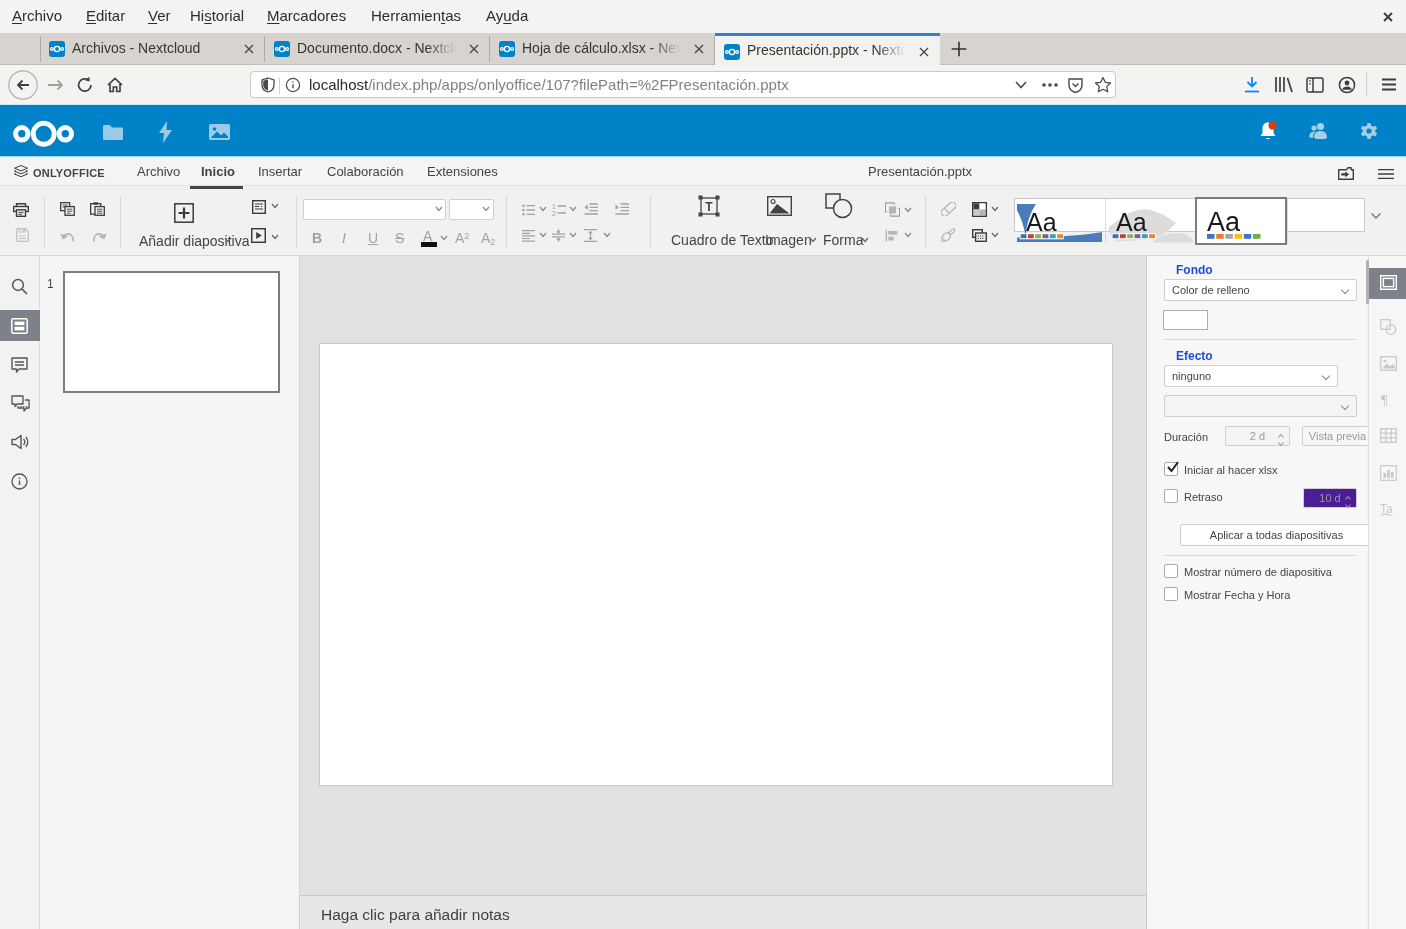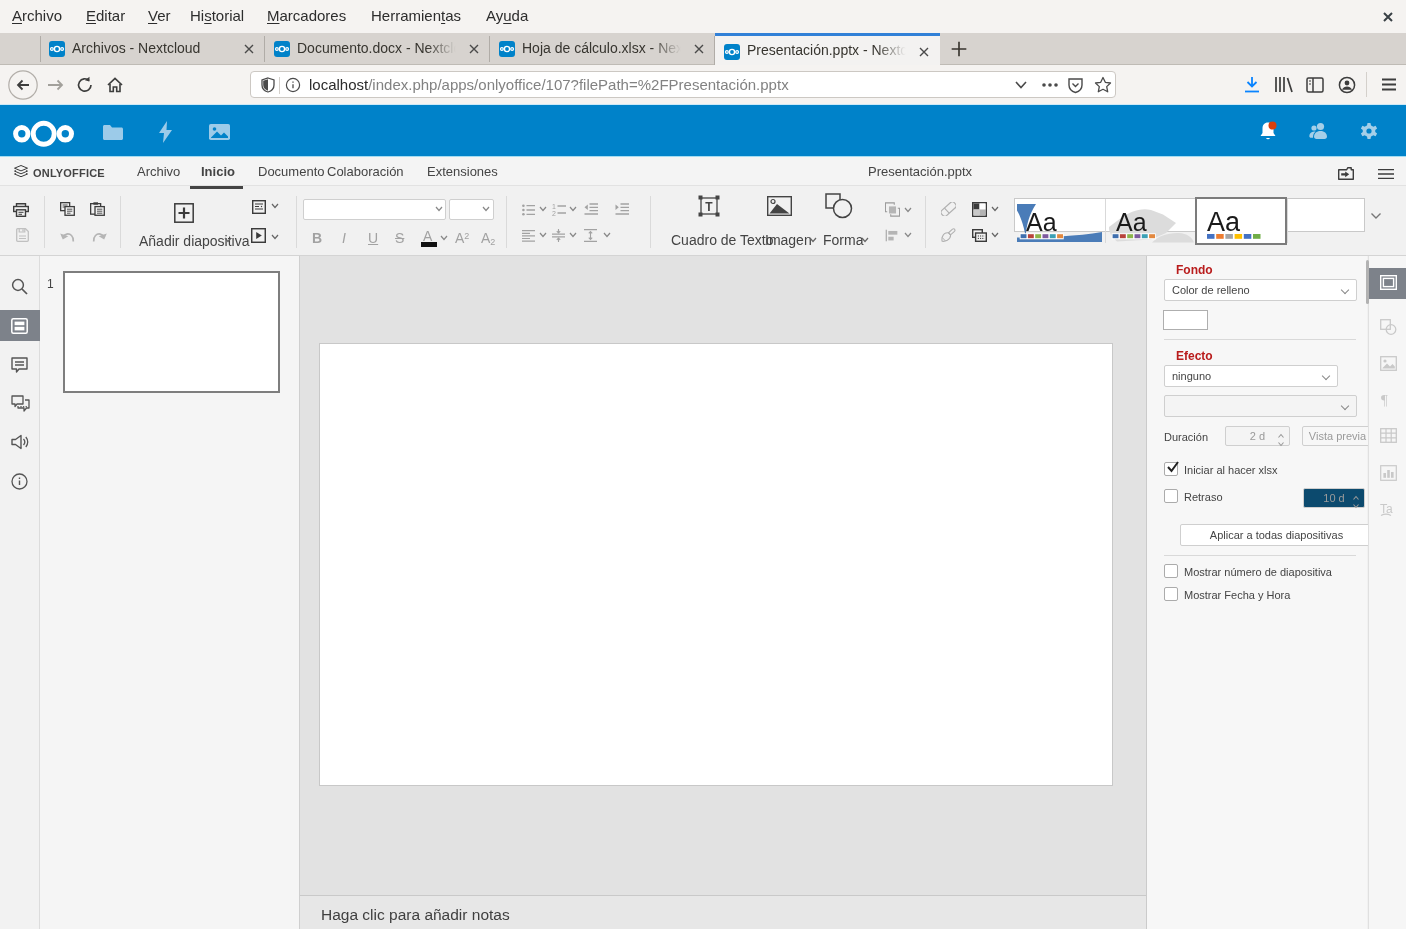--- a/index.html
+++ b/index.html
@@ -52,21 +52,21 @@
 #slide { position:absolute; left:19px; top:87px; width:794px; height:443px; background:#fff; border:1px solid #c8c8c8; }
 .ph { position:absolute; border:1px dashed #a8a8a8; text-align:center; }
 #title-ph { left:99px; top:71px; width:595px; height:157px; }
 #title-ph div { position:absolute; left:0; right:0; bottom:3px; font-size:50px; line-height:58px; color:#000; }
 #sub-ph { left:99px; top:234px; width:595px; height:106px; }
 #sub-ph div { position:absolute; left:0; right:0; top:1px; font-size:20px; line-height:24px; color:#000; }
 #notes { left:300px; top:895px; width:846px; height:34px; background:#e7e7e7; border-top:1px solid #c9c9c9; font-size:15.5px; color:#3f3f3f; }
 #notes div { position:absolute; left:21px; top:10px; }
 
 #rpanel { left:1146px; top:256px; width:221px; height:673px; background:#f7f7f7; border-left:1px solid #cbcbcb; font-size:11px; color:#444; }
-#rpanel .bold { font-weight:bold; color:#b91c1c; font-size:12px;padding-left:12px; }
+#rpanel .bold { font-weight:bold; color:#1d4ed8; font-size:12px;padding-left:12px; }
 #rpanel .sel { position:absolute; height:22px; background:#fff; border:1px solid #cfcfcf; border-radius:2px; line-height:20px; padding-left:7px; }
 #rpanel .sel:after { content:""; position:absolute; right:8px; top:7px; width:5px; height:5px; border-right:1.2px solid #888; border-bottom:1.2px solid #888; transform:rotate(45deg); }
 #rpanel .hr { position:absolute; left:17px; width:192px; height:1px; background:#d9d9d9; }
 .cb { position:absolute; width:14px; height:14px; background:#fff; border:1px solid #ababab; border-radius:2px; }
 #rstrip { left:1368px; top:256px; width:38px; height:673px; background:#f6f6f6; border-left:1px solid #e0e0e0; }
 #rsel { position:absolute; left:0; top:12px; width:38px; height:31px; background:#7d828a; }
 #rstrip svg { position:absolute; left:11px; }
 .btn { position:absolute; background:#fff; border:1px solid #cfcfcf; border-radius:2px; text-align:center;margin-left:16px; }
 </style></head>
 <body>
@@ -246,21 +246,21 @@
 
 <div id="oorow" class="abs">
   <svg style="position:absolute;left:14px;top:8px" width="14" height="13" viewBox="0 0 14 13">
       <path d="M7 0.5 L13.5 3.2 L7 5.9 L0.5 3.2 Z" fill="none" stroke="#3b3b3b" stroke-width="1"></path>
       <path d="M1.8 5.5 L0.5 6.1 L7 8.8 L13.5 6.1 L12.2 5.5" fill="none" stroke="#3b3b3b" stroke-width="1"></path>
       <path d="M1.8 8.4 L0.5 9 L7 11.7 L13.5 9 L12.2 8.4" fill="none" stroke="#3b3b3b" stroke-width="1"></path>
     </svg>
   <div class="tb" style="left:33px;font-weight:bold;font-size:11px;letter-spacing:0.2px;top:10px">ONLYOFFICE</div>
   <div class="tb" style="left:137px">Archivo</div>
   <div class="tb" style="left:201px;font-weight:bold">Inicio</div>
-  <div class="tb" style="left:258px">Documento</div>
+  <div class="tb" style="left:258px">Insertar</div>
   <div class="tb" style="left:327px">Colaboración</div>
   <div class="tb" style="left:427px">Extensiones</div>
   <div class="tb" style="left:868px">Presentación.pptx</div>
   <svg style="position:absolute;left:1338px;top:10px" width="16" height="13" viewBox="0 0 16 13">
       <path d="M0.7 12.3 V2.7 H8.7 L9.7 0.7 H13.2 V2.7 H15.3 V12.3 Z" fill="none" stroke="#3d3d3d" stroke-width="1.4" stroke-linejoin="round"></path>
       <path d="M3.2 6.2 H7.2 V4.4 L11.2 7.3 L7.2 10.2 V8.4 H3.2 Z" fill="#3d3d3d"></path>
     </svg>
   <svg style="position:absolute;left:1378px;top:12px" width="16" height="10" viewBox="0 0 16 10">
       <path d="M0 0.7 H16 M0 5 H16 M0 9.3 H16" stroke="#3d3d3d" stroke-width="1.3"></path>
     </svg>
@@ -569,21 +569,21 @@
       </svg></div>
   <div class="btn" style="left:139px;top:170px;width:71px;height:20px;background:#f7f7f7;color:#9a9a9a;line-height:18px">Vista previa</div>
   <div class="cb" style="left:17px;top:206px">
       <svg style="position:absolute;left:1px;top:-3px" width="14" height="14" viewBox="0 0 14 14">
         <path d="M2 7 L5.5 11 L12 2" fill="none" stroke="#222" stroke-width="2"></path>
       </svg>
     </div>
   <div style="position:absolute;left:37px;top:208px">Iniciar al hacer xlsx</div>
   <div class="cb" style="left:17px;top:233px"></div>
   <div style="position:absolute;left:37px;top:235px">Retraso</div>
-  <div class="btn" style="left:140px;top:232px;width:62px;height:20px;background:#0c4a6e;color:#9a9a9a;line-height:18px">10 d
+  <div class="btn" style="left:140px;top:232px;width:54px;height:20px;background:#4c1d95;color:#9a9a9a;line-height:18px">10 d
     <svg style="position:absolute;right:4px;top:5px" width="8" height="16" viewBox="0 0 8 16">
         <path d="M1.5 5.5 L4 2.5 L6.5 5.5 M1.5 10.5 L4 13.5 L6.5 10.5" fill="none" stroke="#9a9a9a" stroke-width="1.1"></path>
       </svg></div>
   <div class="btn" style="left:17px;top:268px;width:193px;height:22px;line-height:20px;color:#444">Aplicar a todas diapositivas</div>
   <div class="hr" style="top:299px"></div>
   <div class="cb" style="left:17px;top:308px"></div>
   <div style="position:absolute;left:37px;top:310px">Mostrar número de diapositiva</div>
   <div class="cb" style="left:17px;top:331px"></div>
   <div style="position:absolute;left:37px;top:333px">Mostrar Fecha y Hora</div>
 </div>

